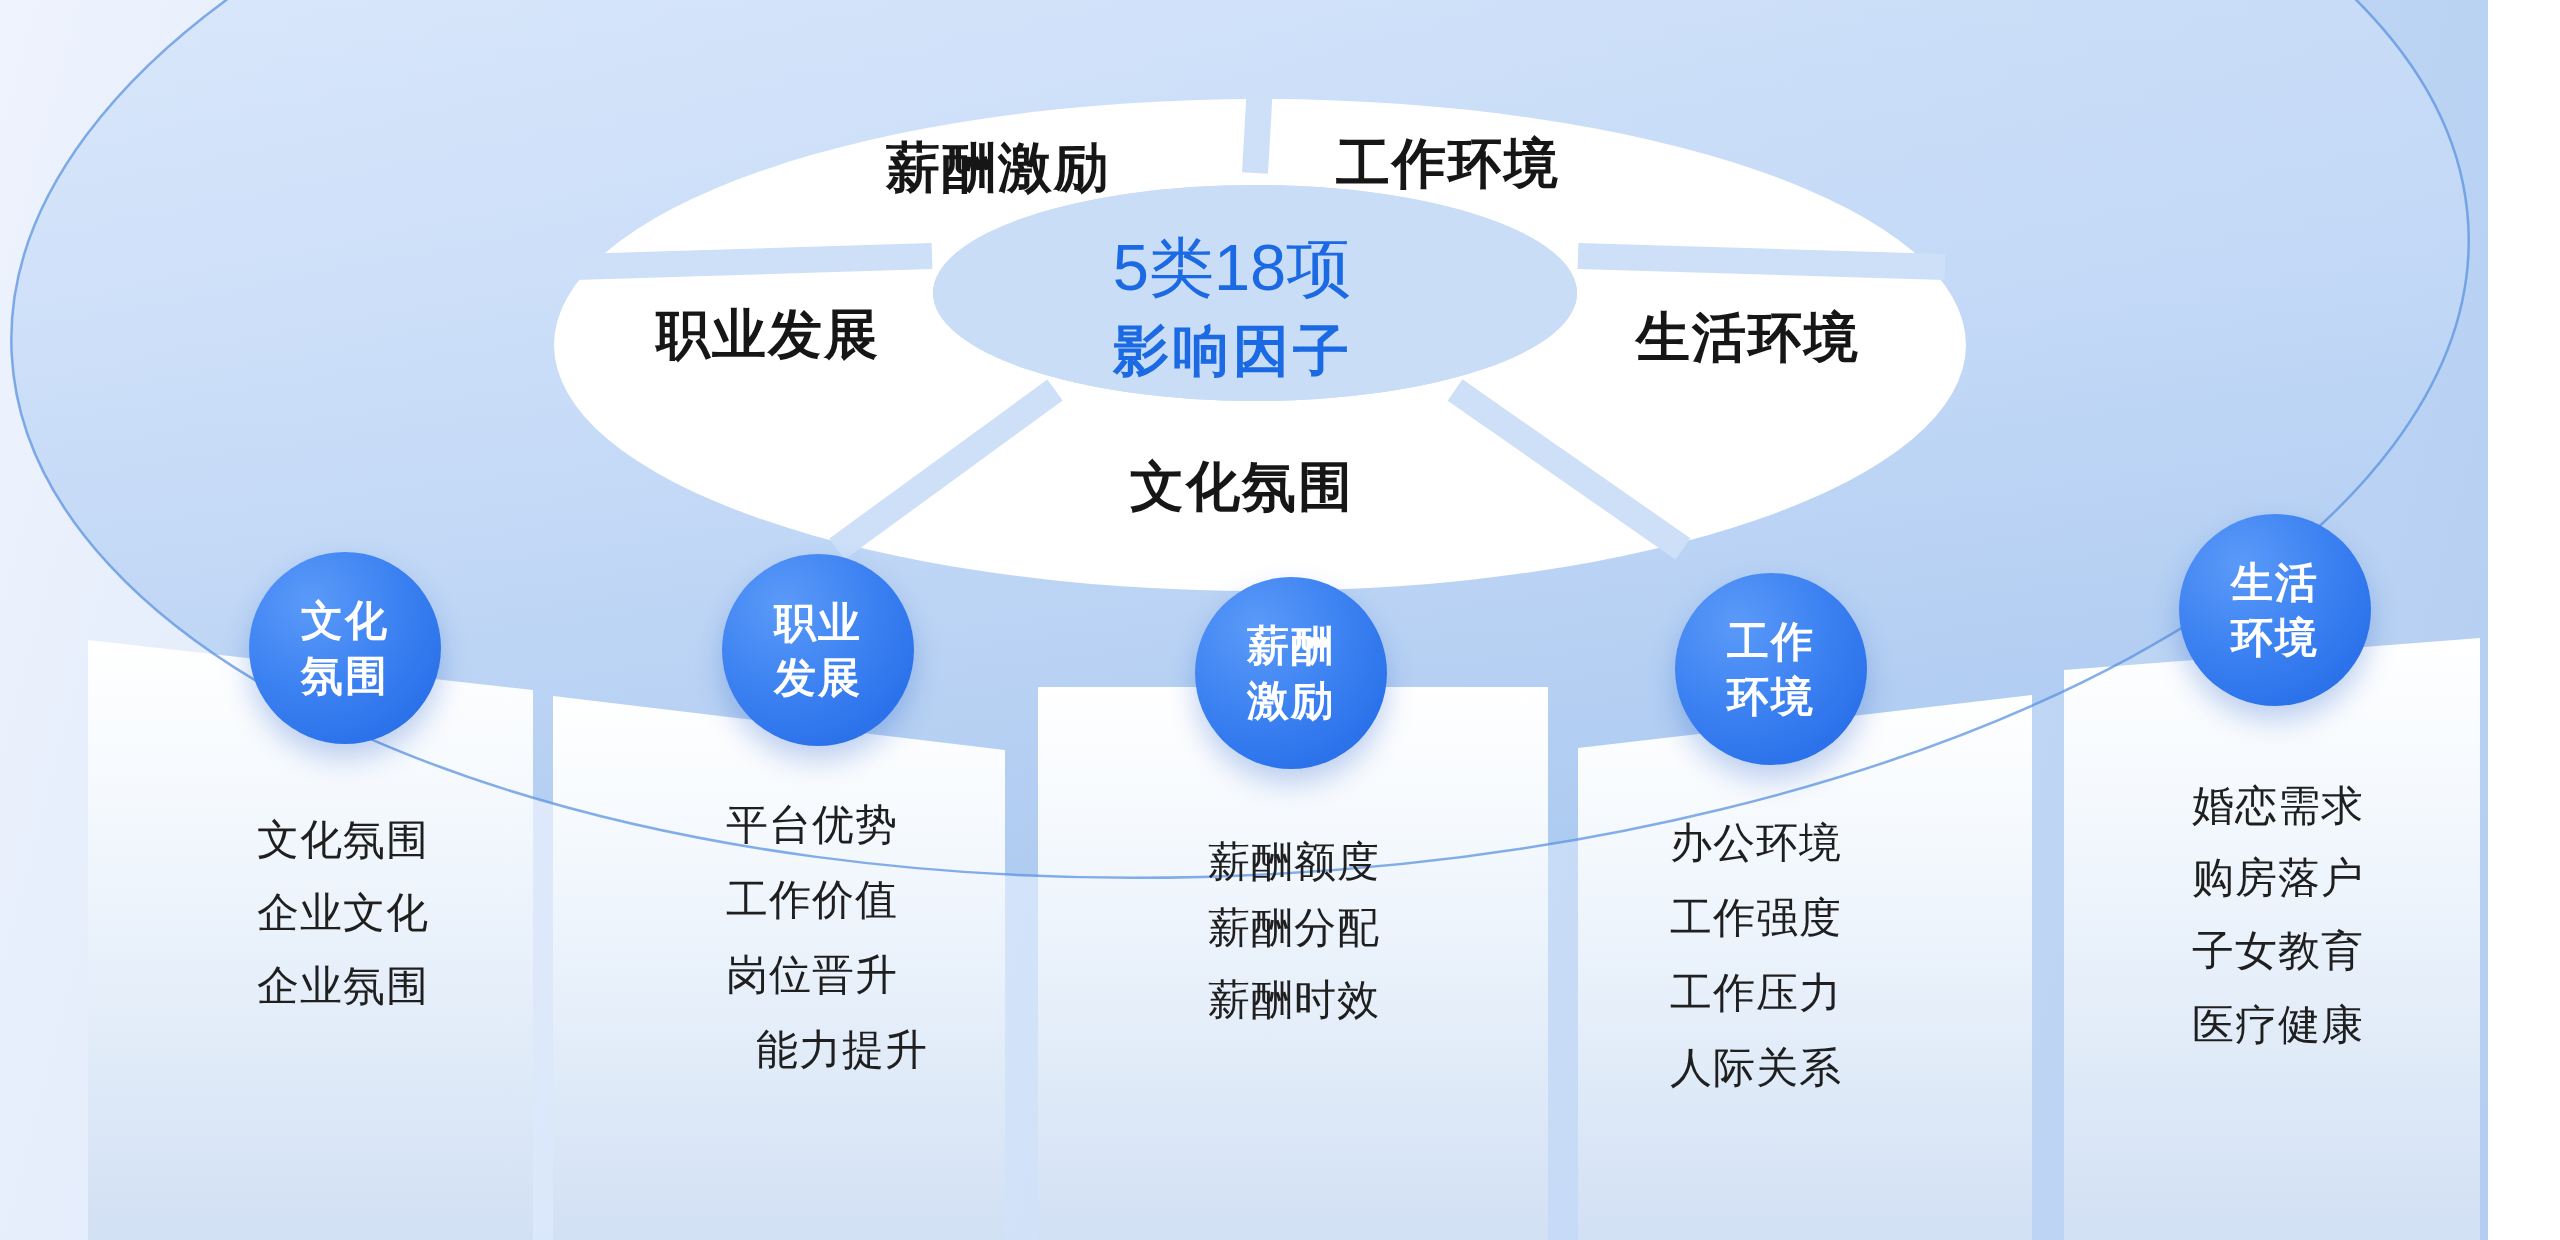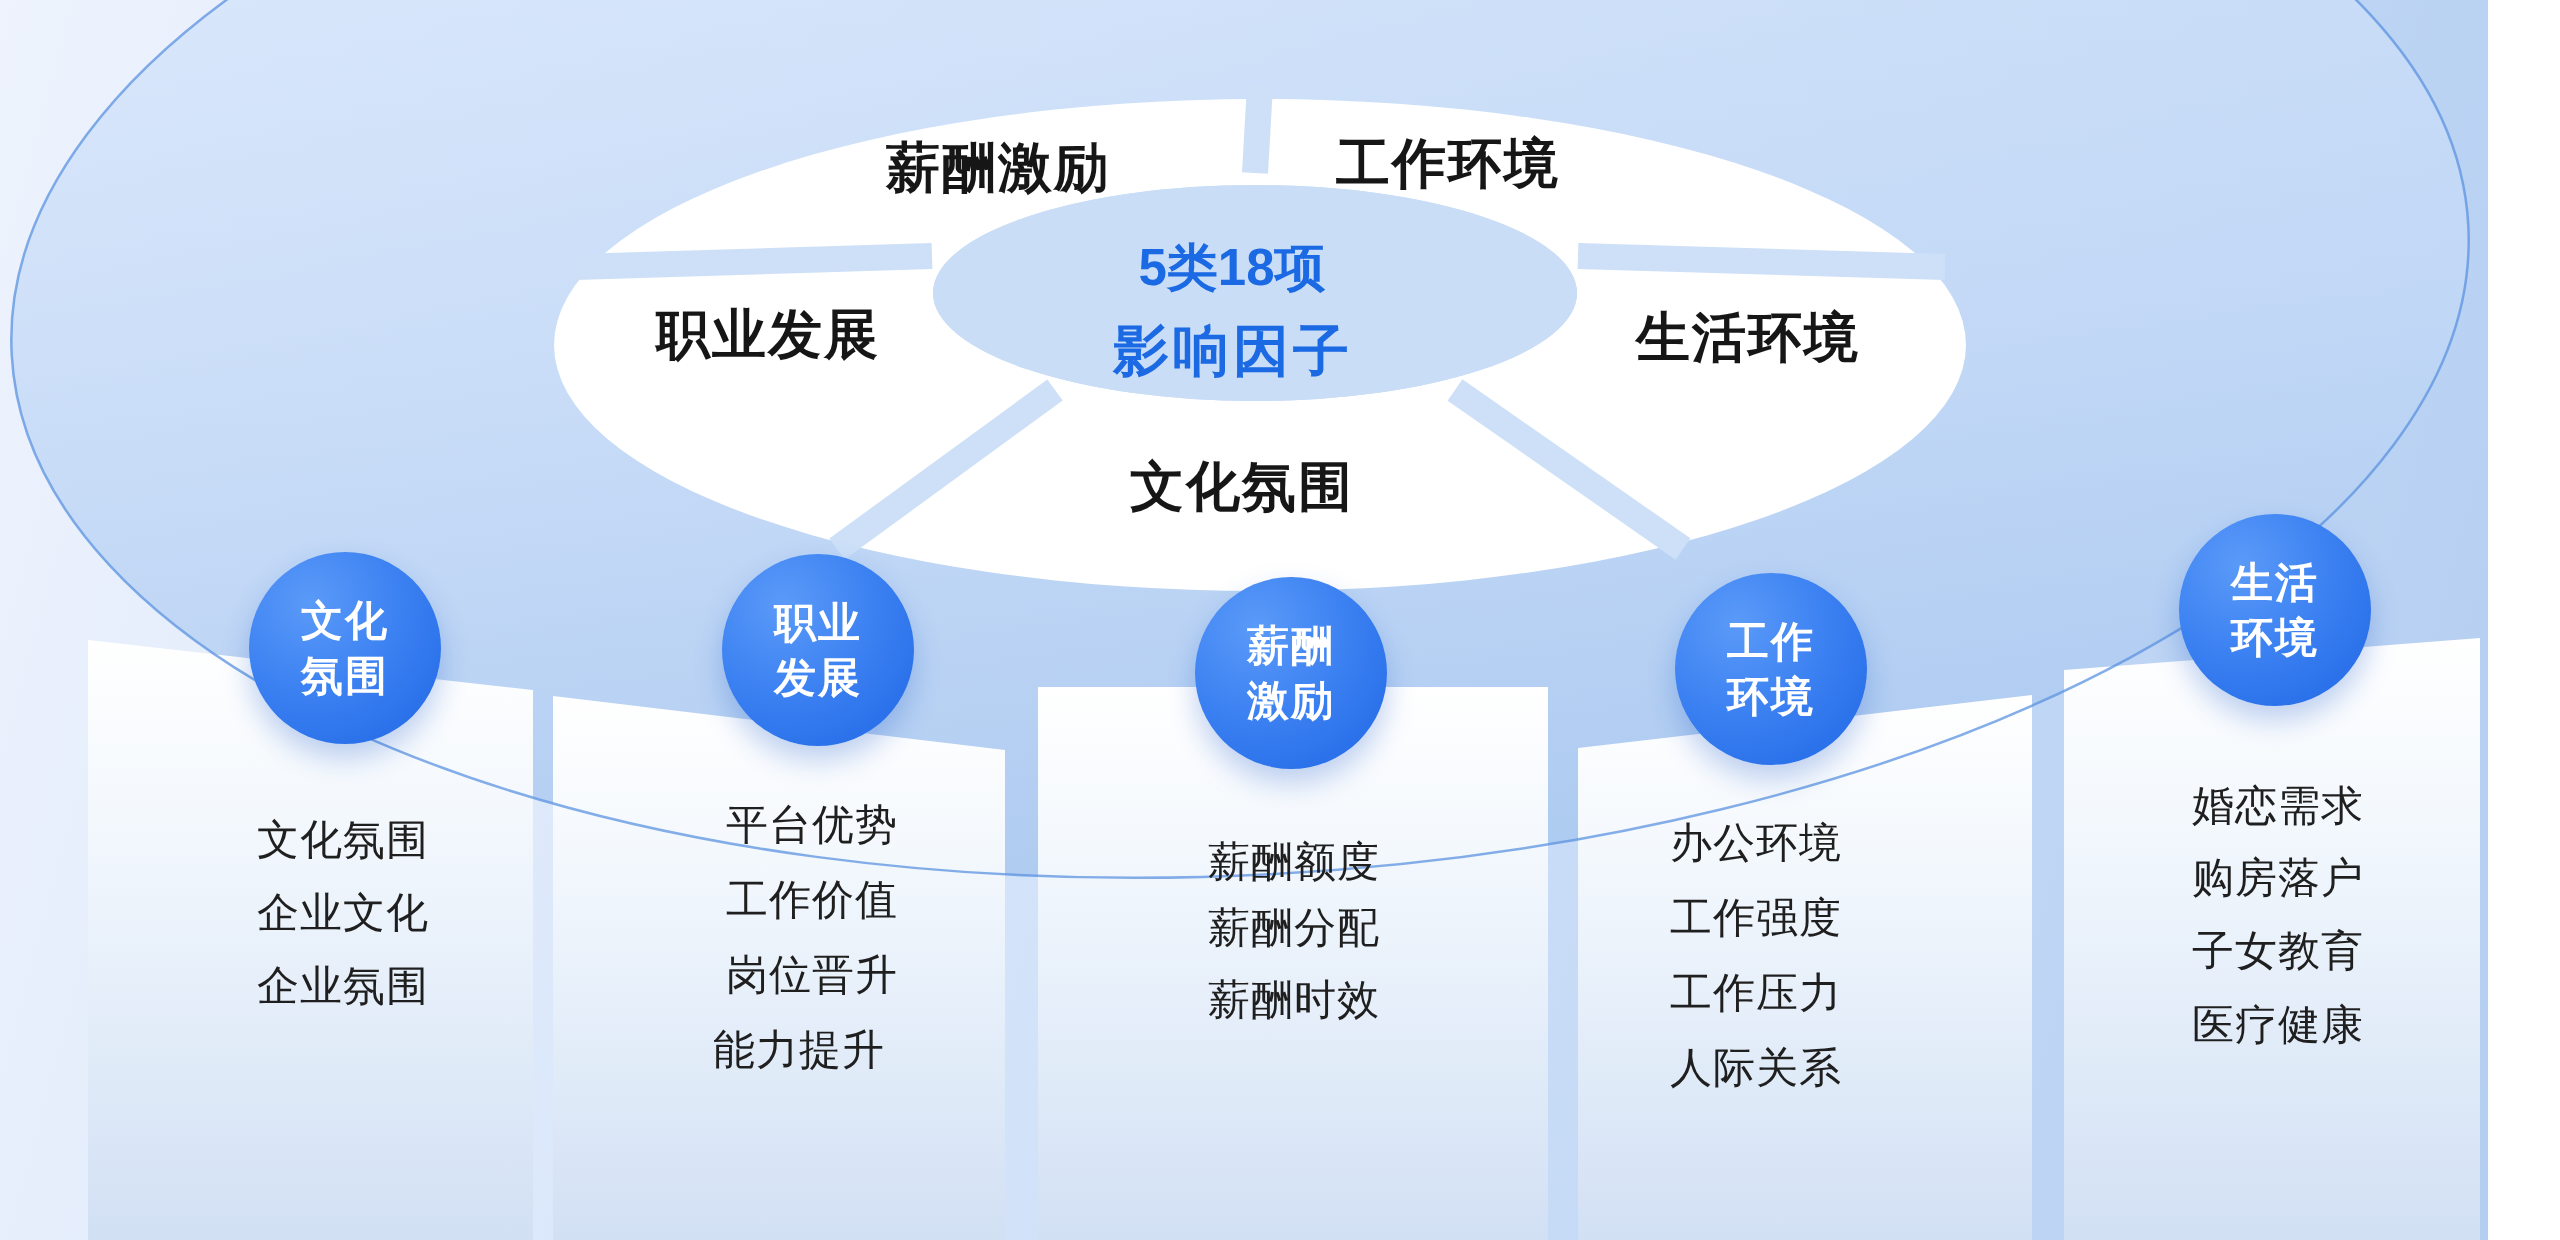--- a/index.html
+++ b/index.html
@@ -2,21 +2,21 @@
 <html><head>
 <meta charset="utf-8">
 <style>
   html,body{margin:0;padding:0;}
   body{font-family:"Liberation Sans","DejaVu Sans",sans-serif;}
   #stage{position:relative;width:2488px;height:1240px;overflow:hidden;
          background:linear-gradient(105deg,#eef3fd 0%,#dde9fb 28%,#cbdef8 58%,#b4cef1 100%);}
   #stage svg{position:absolute;left:0;top:0;}
   .seg-label{position:absolute;transform:translate(-50%,-50%);font-size:54px;font-weight:800;
              color:#161616;letter-spacing:2px;white-space:nowrap;}
-  .title1{position:absolute;transform:translate(-50%,-50%);font-size:51px;font-weight:700;
+  .title1{position:absolute;transform:translate(-50%,-50%);font-size:65px;font-weight:400;
           color:#1b6ae4;letter-spacing:0px;white-space:nowrap;}
   .title2{position:absolute;transform:translate(-50%,-50%);font-size:56px;font-weight:900;
           color:#1b6ae4;letter-spacing:4px;white-space:nowrap;}
   .panel{position:absolute;background:linear-gradient(180deg,#ffffff 0%,#f3f8fd 30%,#dfeaf8 72%,#d2e0f4 100%);}
   .bubble{position:absolute;width:192px;height:192px;border-radius:50%;
           transform:translate(-50%,-50%);
           background:radial-gradient(circle at 32% 26%,#5a9af8 0%,#3d82f2 45%,#1e66e5 100%);
           box-shadow:0 14px 28px rgba(30,90,200,0.28);
           display:flex;flex-direction:column;align-items:center;justify-content:center;}
   .bubble span{color:#ffffff;font-size:42px;font-weight:600;line-height:1.32;letter-spacing:2px;}
@@ -93,21 +93,21 @@
     <span>环境</span>
   </div>
 
   <div class="item" style="left:257px;top:840px;">文化氛围</div>
   <div class="item" style="left:257px;top:913px;">企业文化</div>
   <div class="item" style="left:257px;top:986px;">企业氛围</div>
 
   <div class="item" style="left:726px;top:825px;">平台优势</div>
   <div class="item" style="left:726px;top:900px;">工作价值</div>
   <div class="item" style="left:726px;top:975px;">岗位晋升</div>
-  <div class="item" style="left:713px;top:1050px;">能力提升</div>
+  <div class="item" style="left:756px;top:1050px;">能力提升</div>
 
   <div class="item" style="left:1208px;top:856px;margin-top:6px;">薪酬额度</div>
   <div class="item" style="left:1208px;top:928px;">薪酬分配</div>
   <div class="item" style="left:1208px;top:1000px;">薪酬时效</div>
 
   <div class="item" style="left:1670px;top:843px;">办公环境</div>
   <div class="item" style="left:1670px;top:918px;">工作强度</div>
   <div class="item" style="left:1670px;top:993px;">工作压力</div>
   <div class="item" style="left:1670px;top:1068px;">人际关系</div>
 

